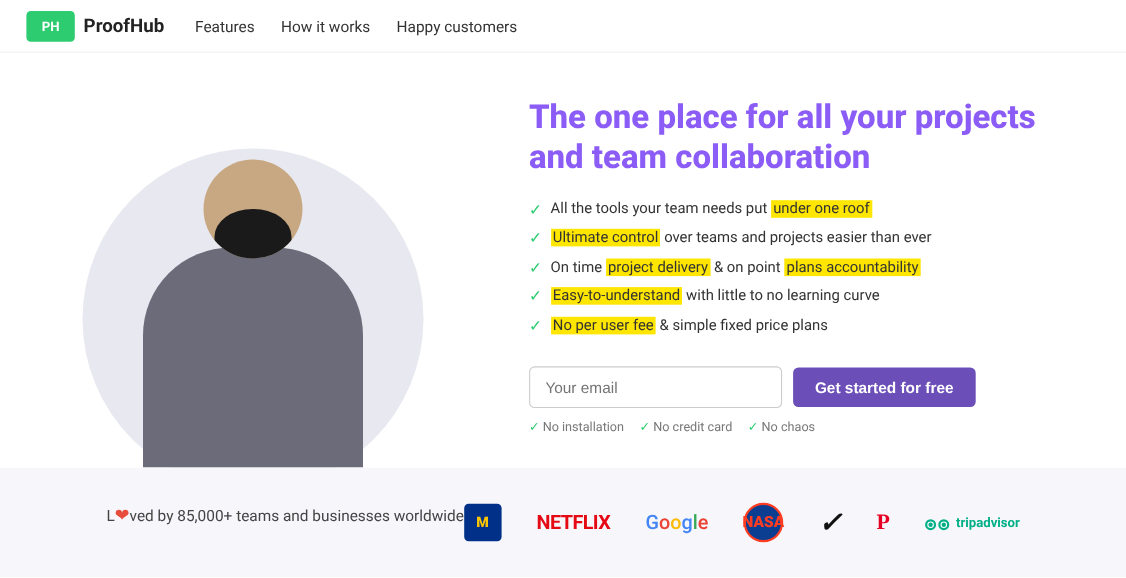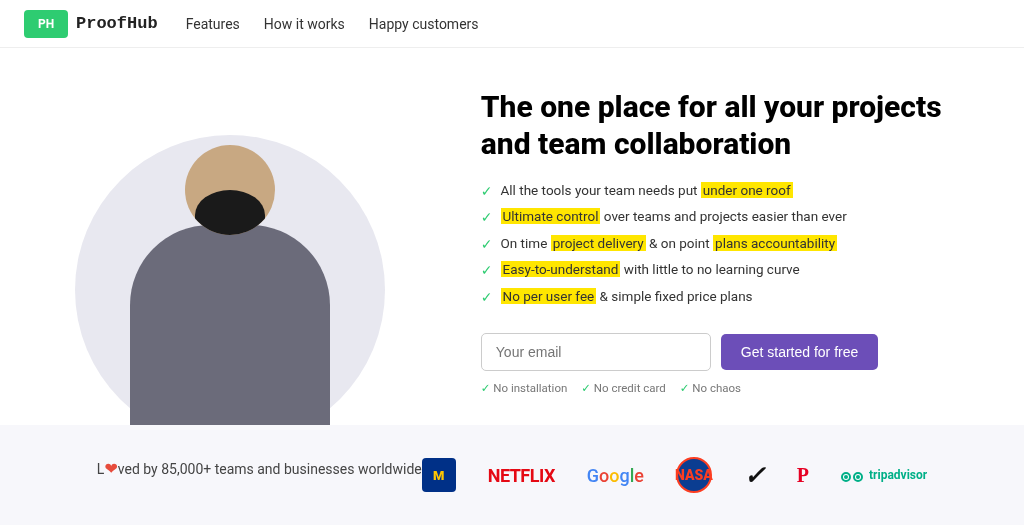--- a/index.html
+++ b/index.html
@@ -36,21 +36,20 @@
       align-items: center;
       justify-content: center;
       color: #fff;
       font-weight: 700;
       font-size: 12px;
     }
     .logo-text {
       font-weight: 700;
       font-size: 17px;
       color: #222;
-      font-family: Liberation Mono, monospace;
     }
     .nav-links {
       display: flex;
       gap: 24px;
       list-style: none;
     }
     .nav-links li a {
       text-decoration: none;
       color: #333;
       font-size: 14px;
@@ -130,21 +129,21 @@
     .hero-right {
       width: 55%;
       padding: 30px 40px 20px 20px;
       display: flex;
       flex-direction: column;
       justify-content: center;
     }
     .hero-title {
       font-size: 30px;
       font-weight: 800;
-      color: #000000;
+      color: #8b5cf6;
       line-height: 1.25;
       margin-bottom: 18px;
     }
     .features-list {
       list-style: none;
       margin-bottom: 20px;
     }
     .features-list li {
       display: flex;
       align-items: flex-start;
@@ -179,21 +178,21 @@
       outline: none;
       color: #999;
     }
     .cta-button {
       background: #6c4eb8;
       color: #fff;
       border: none;
       border-radius: 5px;
       padding: 10px 20px;
       font-size: 14px;
-      font-weight: 400;
+      font-weight: 700;
       cursor: pointer;
       white-space: nowrap;
     }
     .no-spam {
       font-size: 11.5px;
       color: #777;
       display: flex;
       gap: 14px;
     }
     .no-spam span::before {

